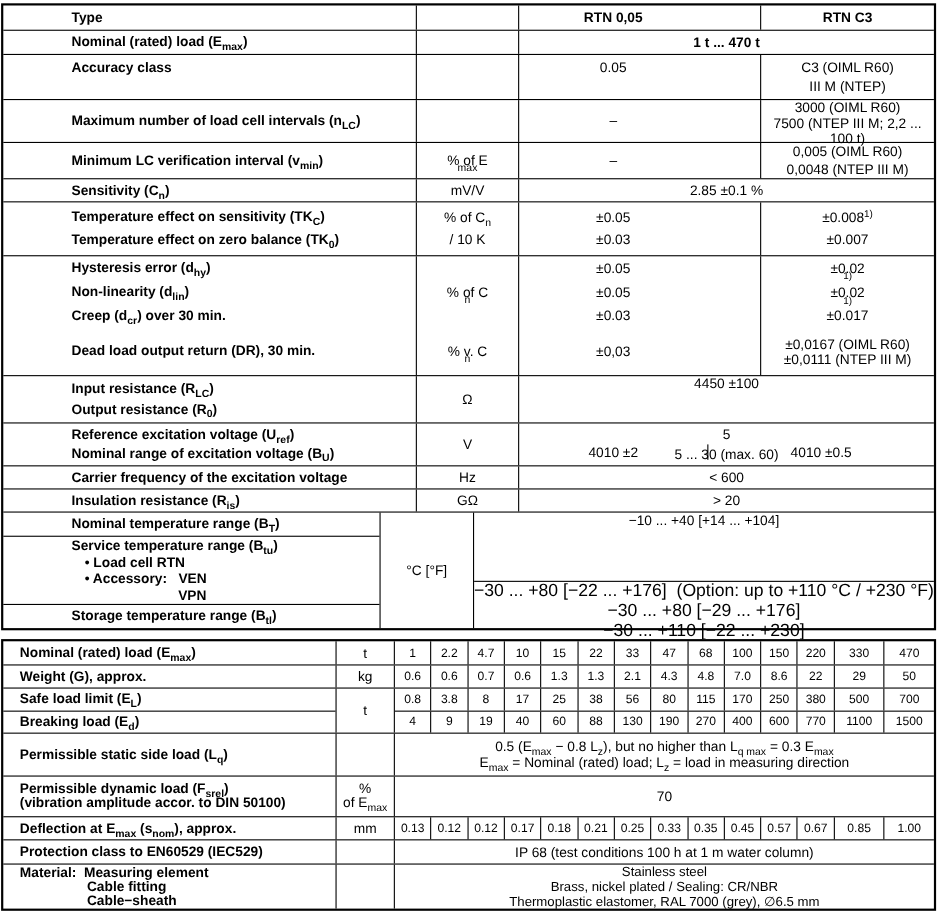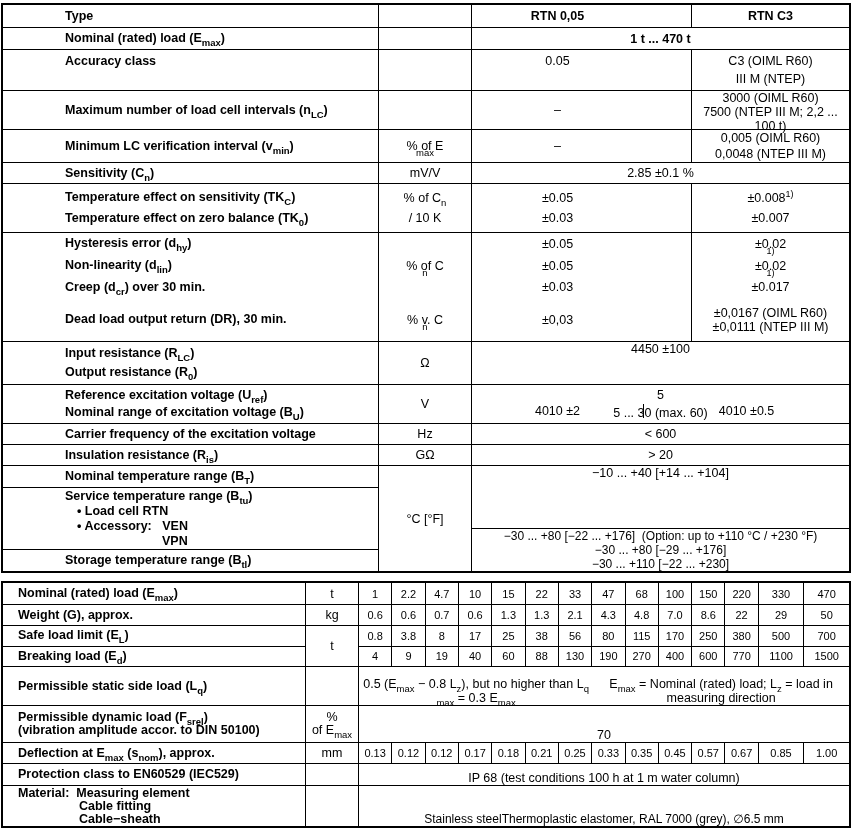--- a/index.html
+++ b/index.html
@@ -22,40 +22,40 @@
   .unit{width:93px;border-left:1px solid #000;display:flex;flex-direction:column;
         align-items:center;justify-content:center;text-align:center;}
   .vals{flex:1;border-left:1px solid #000;display:flex;align-items:stretch;gap:48px;}
   .vspan{flex:1;display:flex;flex-direction:column;align-items:center;justify-content:center;text-align:center;}
   .v1{width:171px;display:flex;flex-direction:column;align-items:center;justify-content:center;text-align:center;}
   .v2{flex:1;border-left:1px solid #000;display:flex;flex-direction:column;align-items:center;justify-content:center;text-align:center;}
   .evenly{justify-content:space-evenly;}
   .top{justify-content:flex-start;padding-top:4px;}
   .bold{font-weight:bold;}
   .pre{white-space:pre;}
-  .sm{font-size:12px;}
+  .sm{font-size:16px;}
 
   
   .colstack{display:flex;flex-direction:column;align-items:stretch;}
   .colstack>.cc{display:flex;flex-direction:column;align-items:center;justify-content:center;text-align:center;}
   .colstack>.lc{display:flex;flex-direction:column;justify-content:center;}
   .bt{border-top:1px solid #000;}
 
   
   .lab2{width:302px;display:flex;flex-direction:column;justify-content:center;font-weight:bold;}
   .lab2 .ln{padding-left:15px;white-space:pre;line-height:13px;}
   .unit2{width:53px;border-left:1px solid #000;display:flex;flex-direction:column;
          align-items:center;justify-content:center;text-align:center;}
   .data2{flex:1;border-left:1px solid #000;display:flex;align-items:stretch;}
   .drow{flex:1;display:flex;align-items:stretch;}
   .dcell{flex:1;border-left:1px solid #000;display:flex;align-items:center;justify-content:center;
          font-size:11px;text-align:center;}
   .drow .dcell:first-child{border-left:none;}
   .dcell.wide{flex:1.38;}
-  .dspan{flex:1;display:flex;flex-direction:row;align-items:flex-end;justify-content:center;text-align:center;}
+  .dspan{flex:1;display:flex;flex-direction:column;align-items:center;justify-content:center;text-align:center;}
   .boldcells .dcell{font-weight:normal;text-align:right;}
   .vline{line-height:13px;white-space:pre;}
 </style>
 </head>
 <body>
 
 <div class="page">
 
   <div class="tbl" id="table1">
 
@@ -432,19 +432,20 @@
     <div class="row" style="height:41px">
       <div class="lab2 evenly">
         <div class="ln">Material:  Measuring element</div>
         <div class="ln" style="padding-left:76px">Cable fitting</div>
         <div class="ln" style="padding-left:76px">Cable−sheath</div>
       </div>
       <div class="unit2"></div>
       <div class="data2">
         <div class="dspan evenly" style="font-size:12px">
           <div>Stainless steel</div>
+          <div>Brass, nickel plated / Sealing: CR/NBR</div>
           <div>Thermoplastic elastomer, RAL 7000 (grey), ∅6.5 mm</div>
         </div>
       </div>
     </div>
 
   </div>
 </div>
 
 </body></html>

